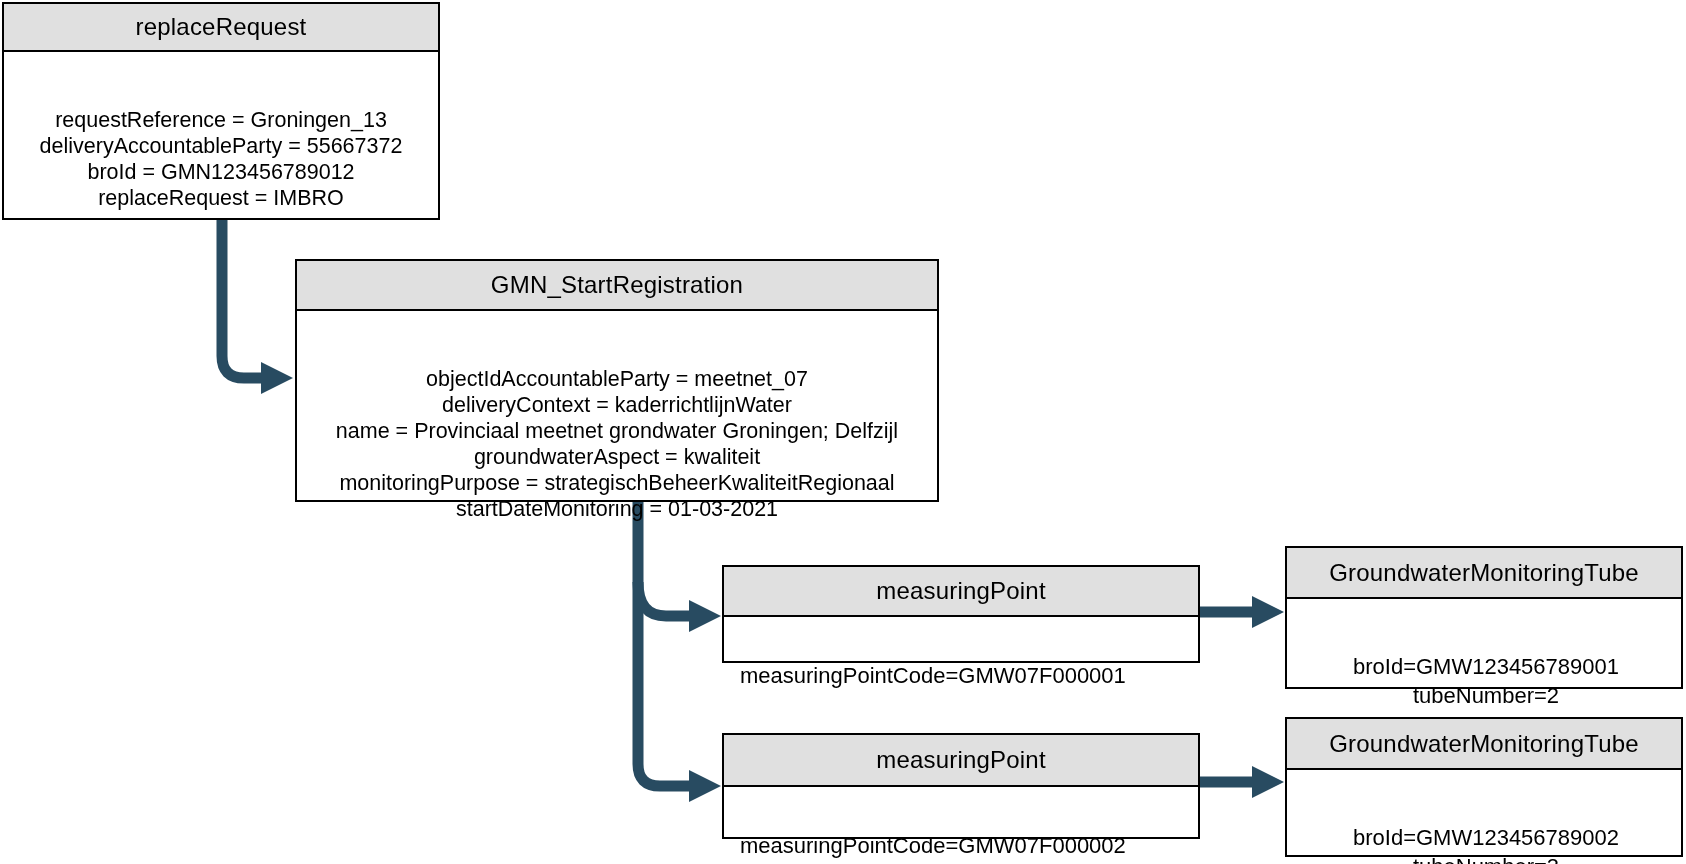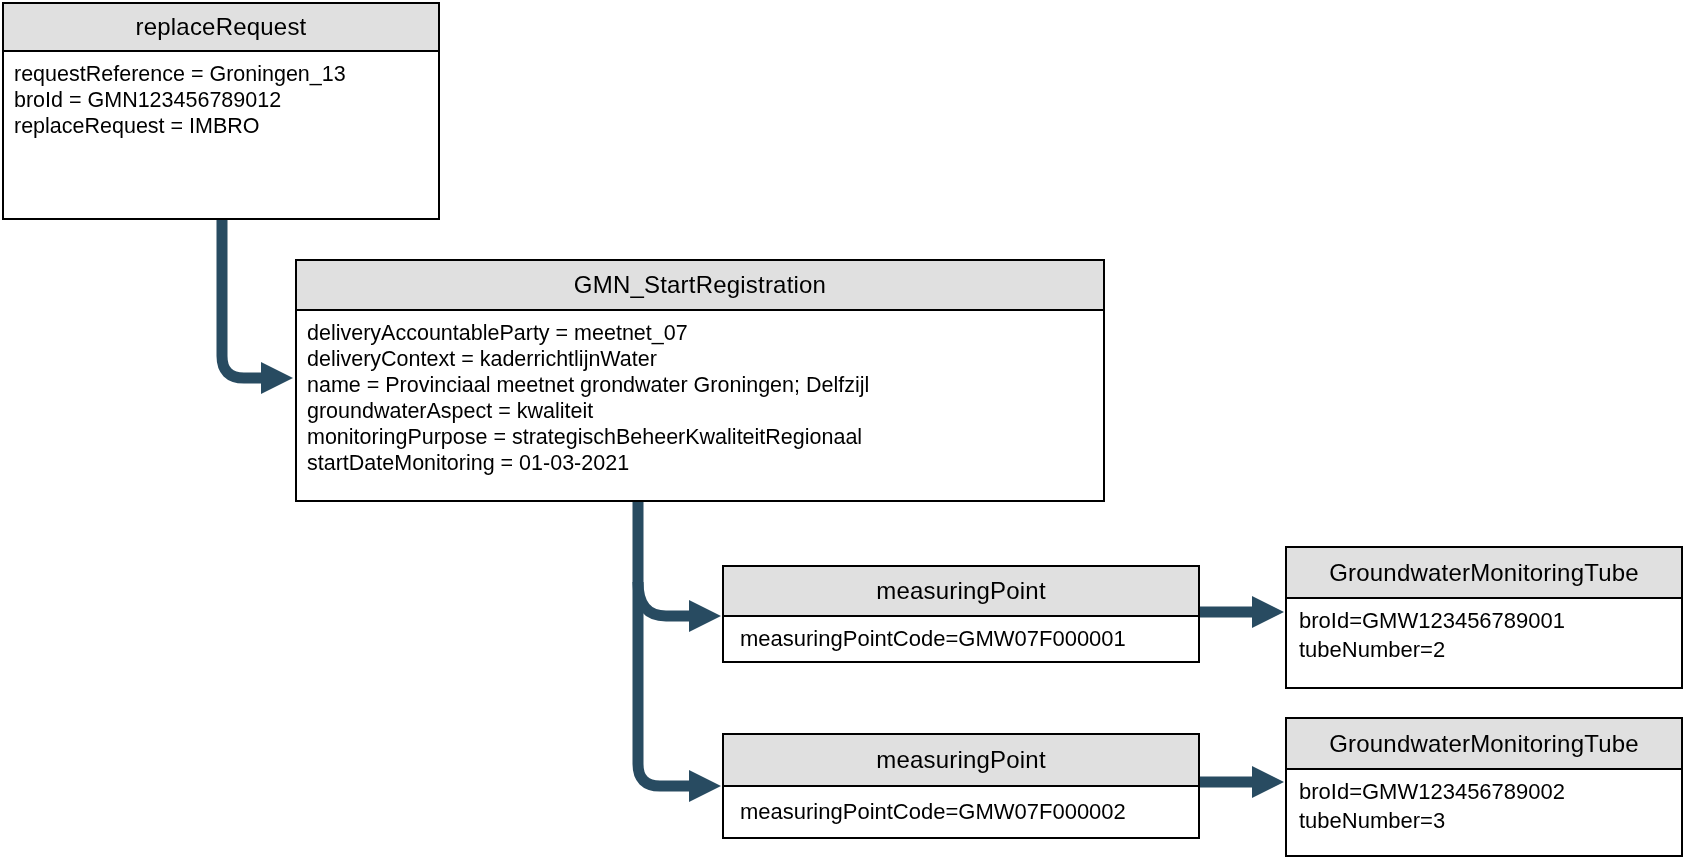--- a/index.html
+++ b/index.html
@@ -2,28 +2,28 @@
 <html><head>
 <meta charset="utf-8">
 <style>
   * { margin:0; padding:0; box-sizing:border-box; }
   html,body { background:#ffffff; }
   body { font-family:"Liberation Sans", sans-serif; color:#000; }
   .canvas { position:relative; width:1686px; height:864px; background:#ffffff; overflow:hidden; }
 
   .connector-layer { position:absolute; left:0; top:0; width:1686px; height:864px; pointer-events:none; }
 
-  .node { position:absolute; border:2px solid #000; background:#ffffff; display:flex; flex-direction:column; }
+  .node { position:absolute; border:2px solid #000; background:#ffffff; display:flex; flex-direction:column;text-align:center; }
   .node-header {
     border-bottom:2px solid #000;
     display:flex; align-items:center; justify-content:center;
     font-size:24px; letter-spacing:0.2px;
     flex:0 0 auto;
   }
-  .node-body { flex:1 1 auto; font-size:21.5px; line-height:26px; }
+  .node-body { flex:1 1 auto; font-size:21.5px; line-height:26px;margin-top:46px; }
   .attrs { padding:9px 10px 0 10px; }
   .single-line-body { display:flex; align-items:center; padding:0 16px; font-size:22px; }
   .pair-body { padding:7px 8px 0 12px; font-size:22px; line-height:29px; }
 </style>
 </head>
 <body>
 
 <div class="canvas">
 
   <svg class="connector-layer" viewBox="0 0 1686 864">
@@ -51,29 +51,30 @@
     <g>
       <path class="arrow-line" d="M 1200 782 L 1252 782" fill="none" stroke-width="11" stroke="#284b61"></path>
       <polygon class="arrow-head" points="1252,766 1284,782 1252,798" fill="#284b61"></polygon>
     </g>
   </svg>
 
   <div class="node" style="left:2px; top:2px; width:438px; height:218px;">
     <div class="node-header" style="height: 48px; background: rgb(224, 224, 224);">replaceRequest</div>
     <div class="node-body attrs">
       <div>requestReference = Groningen_13</div>
+      <div>deliveryAccountableParty = 55667372</div>
       <div>broId = GMN123456789012</div>
       <div>replaceRequest = IMBRO</div>
     </div>
   </div>
 
-  <div class="node" style="left:295px; top:259px; width:810px; height:243px;">
+  <div class="node" style="left:295px; top:259px; width:644px; height:243px;">
     <div class="node-header" style="height: 50px; background: rgb(224, 224, 224);">GMN_StartRegistration</div>
     <div class="node-body attrs">
-      <div>deliveryAccountableParty = meetnet_07</div>
+      <div>objectIdAccountableParty = meetnet_07</div>
       <div>deliveryContext = kaderrichtlijnWater</div>
       <div>name = Provinciaal meetnet grondwater Groningen; Delfzijl</div>
       <div>groundwaterAspect = kwaliteit</div>
       <div>monitoringPurpose = strategischBeheerKwaliteitRegionaal</div>
       <div>startDateMonitoring = 01-03-2021</div>
     </div>
   </div>
 
   <div class="node" style="left:722px; top:565px; width:478px; height:98px;">
     <div class="node-header" style="height: 50px; background: rgb(224, 224, 224);">measuringPoint</div>

